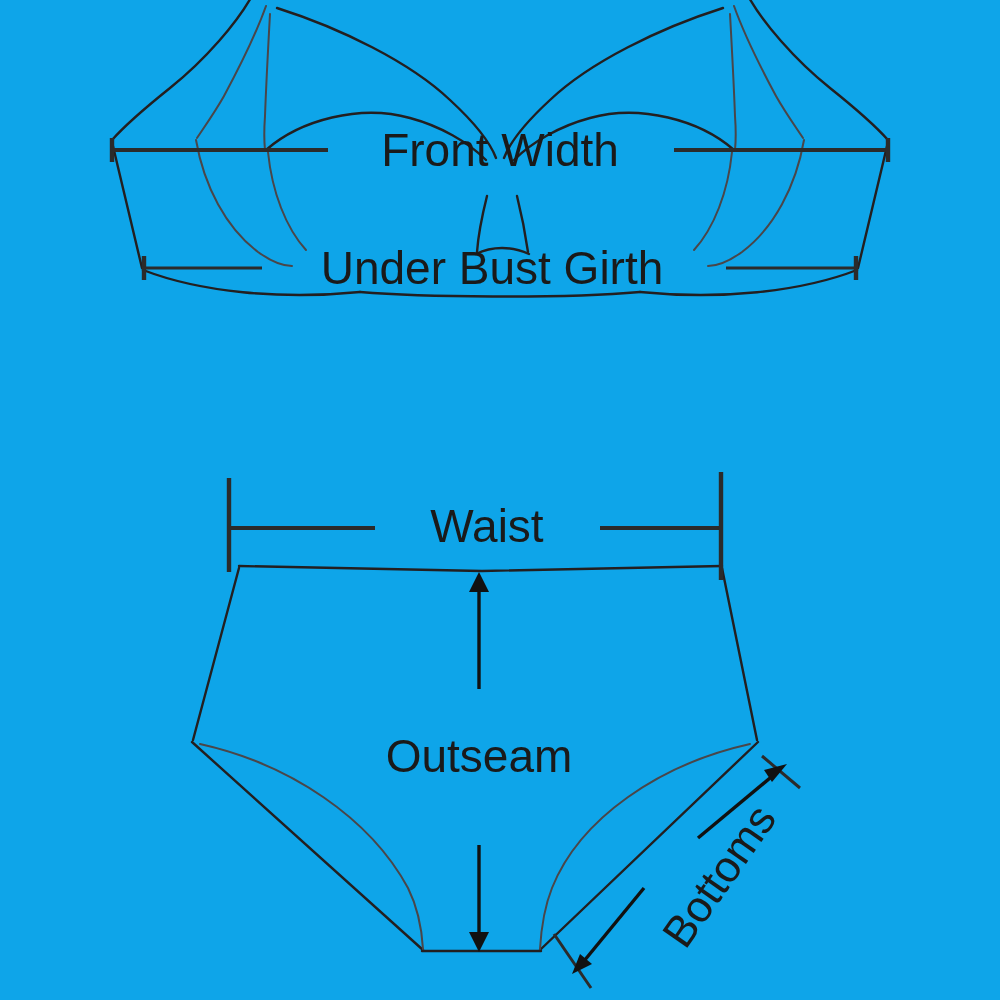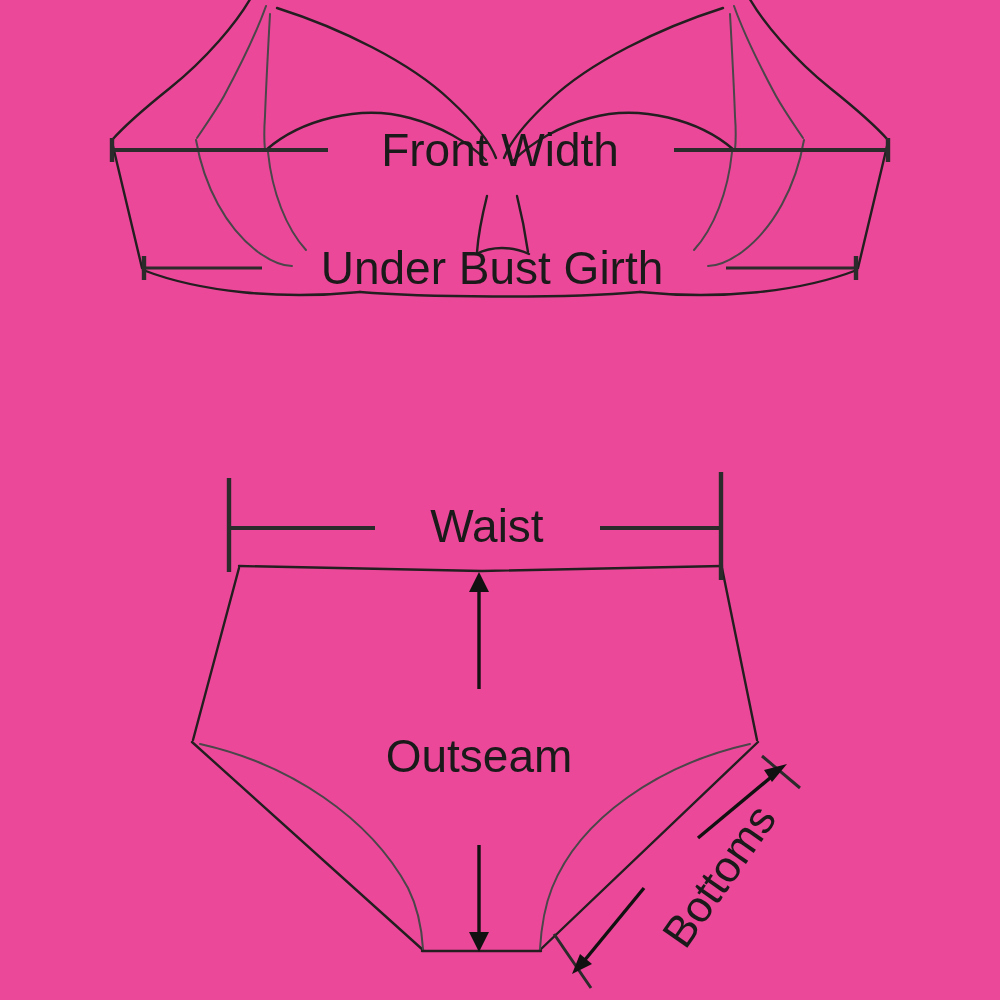--- a/index.html
+++ b/index.html
@@ -10,21 +10,21 @@
   body {
     width: 1000px;
     height: 1000px;
     font-family: "Liberation Sans", sans-serif;
     overflow: hidden;
   }
   #stage {
     position: relative;
     width: 1000px;
     height: 1000px;
-    background: #ec4899;
+    background: #0ea5e9;
   }
   svg.diagram {
     position: absolute;
     top: 0;
     left: 0;
     width: 1000px;
     height: 1000px;
     display: block;
   }
   .garment-line {

